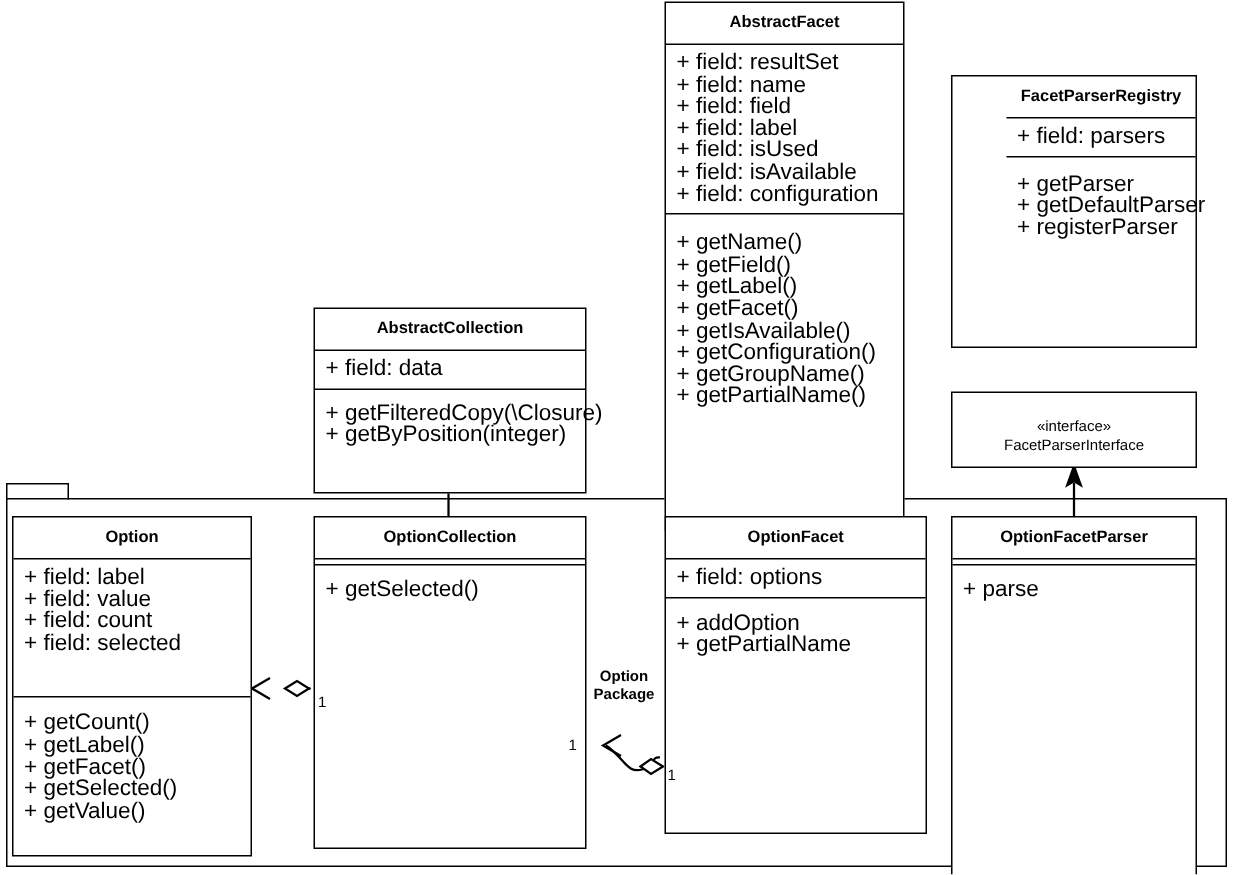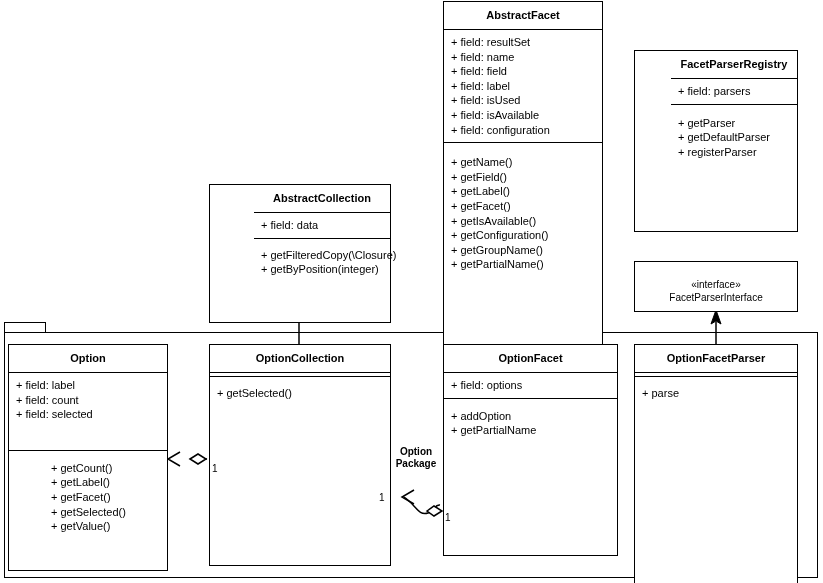--- a/index.html
+++ b/index.html
@@ -63,21 +63,21 @@
   }
   .cls-name.iface .nm {
     display: block;
     font-weight: normal;
     font-size: 10px;
     line-height: 13px;
   }
   .compartment {
     border-bottom: 1.5px solid #000;
     padding: 5px 0 5px 0;
-    font-size: 11px;
+    font-size: 15px;
     line-height: 14.6px;
   }
   .compartment.empty {
     padding: 0;
     height: 3px;
   }
   .compartment.last {
     border-bottom: none;
     flex: 1 1 auto;
   }
@@ -166,21 +166,21 @@
     <div class="compartment">
       <div class="row">+ field: parsers</div>
     </div>
     <div class="compartment last" style="padding-top:11px;">
       <div class="row">+ getParser</div>
       <div class="row">+ getDefaultParser</div>
       <div class="row">+ registerParser</div>
     </div>
   </div>
 
-  <div class="cls" style="left:209px; top:184px; width:182px; height:139px;padding-left:44px;">
+  <div class="cls" style="left:209px; top:205px; width:182px; height:124px;">
     <div class="cls-name">AbstractCollection</div>
     <div class="compartment">
       <div class="row">+ field: data</div>
     </div>
     <div class="compartment last" style="padding-top:9px;">
       <div class="row">+ getFilteredCopy(\Closure)</div>
       <div class="row">+ getByPosition(integer)</div>
     </div>
   </div>
 
@@ -188,24 +188,25 @@
     <div class="cls-name iface">
       <span class="stereo">«interface»</span>
       <span class="nm">FacetParserInterface</span>
     </div>
   </div>
 
   <div class="cls" style="left:8px; top:344px; width:160px; height:227px;">
     <div class="cls-name">Option</div>
     <div class="compartment" style="padding-bottom:28px;">
       <div class="row">+ field: label</div>
+      <div class="row">+ field: value</div>
       <div class="row">+ field: count</div>
       <div class="row">+ field: selected</div>
     </div>
-    <div class="compartment last" style="padding-top:10px;margin-left:35px;">
+    <div class="compartment last" style="padding-top:10px;">
       <div class="row">+ getCount()</div>
       <div class="row">+ getLabel()</div>
       <div class="row">+ getFacet()</div>
       <div class="row">+ getSelected()</div>
       <div class="row">+ getValue()</div>
     </div>
   </div>
 
   <div class="cls" style="left:209px; top:344px; width:182px; height:222px;">
     <div class="cls-name">OptionCollection</div>

